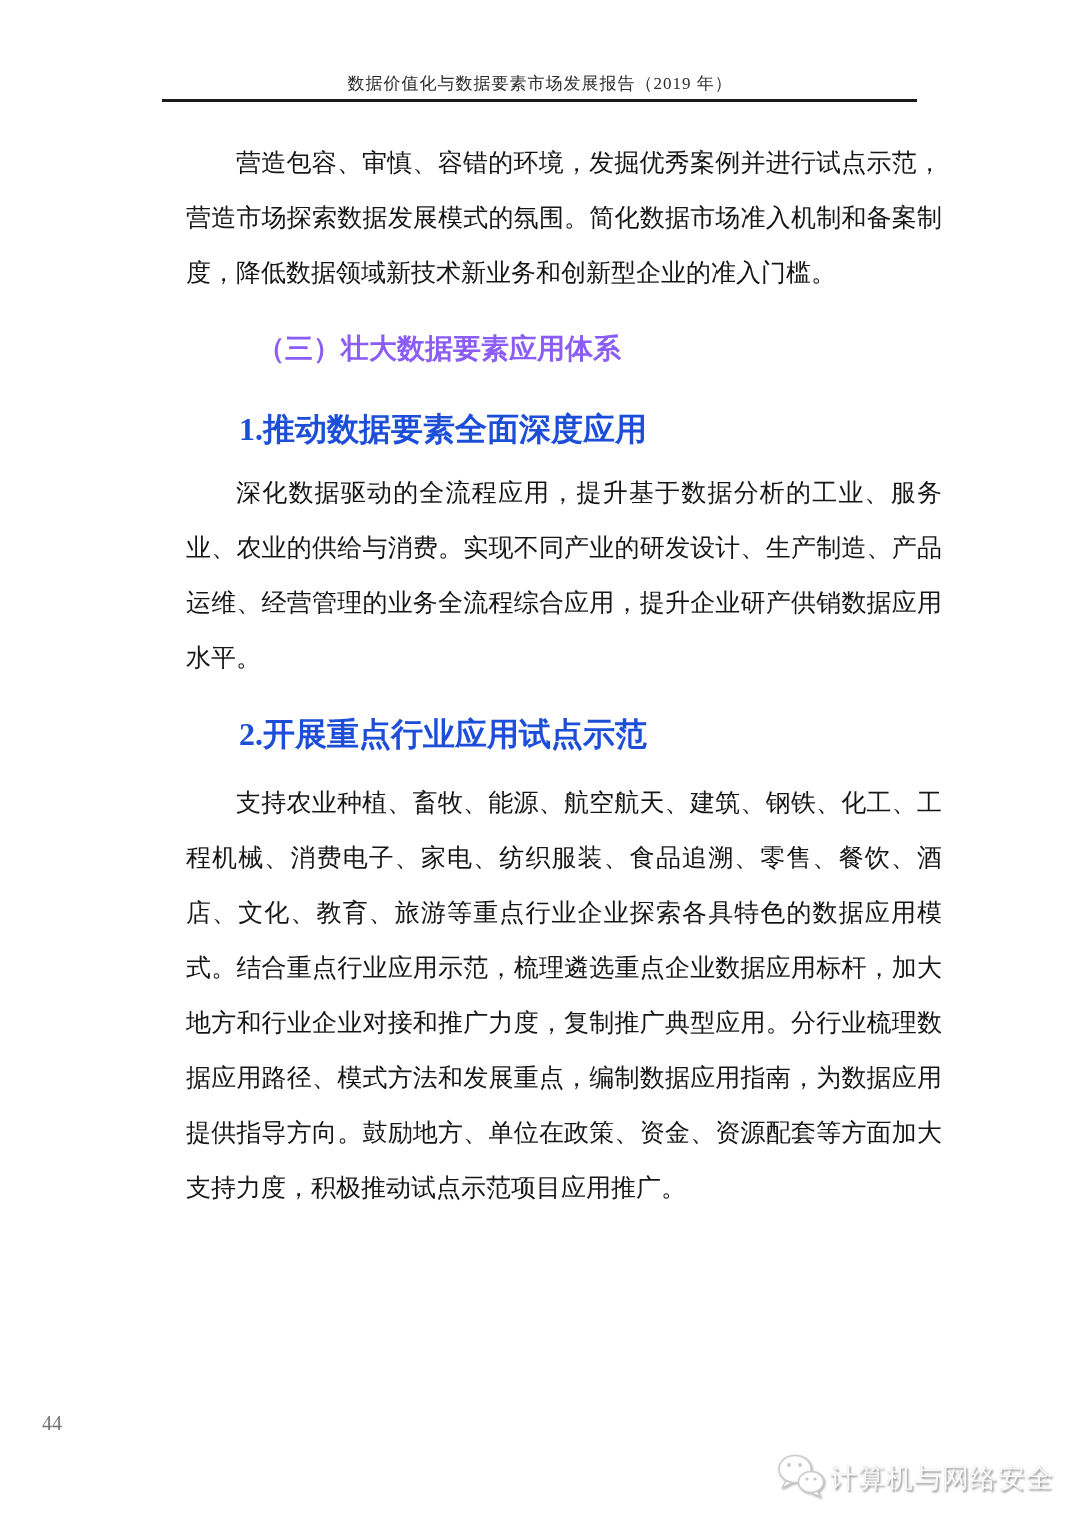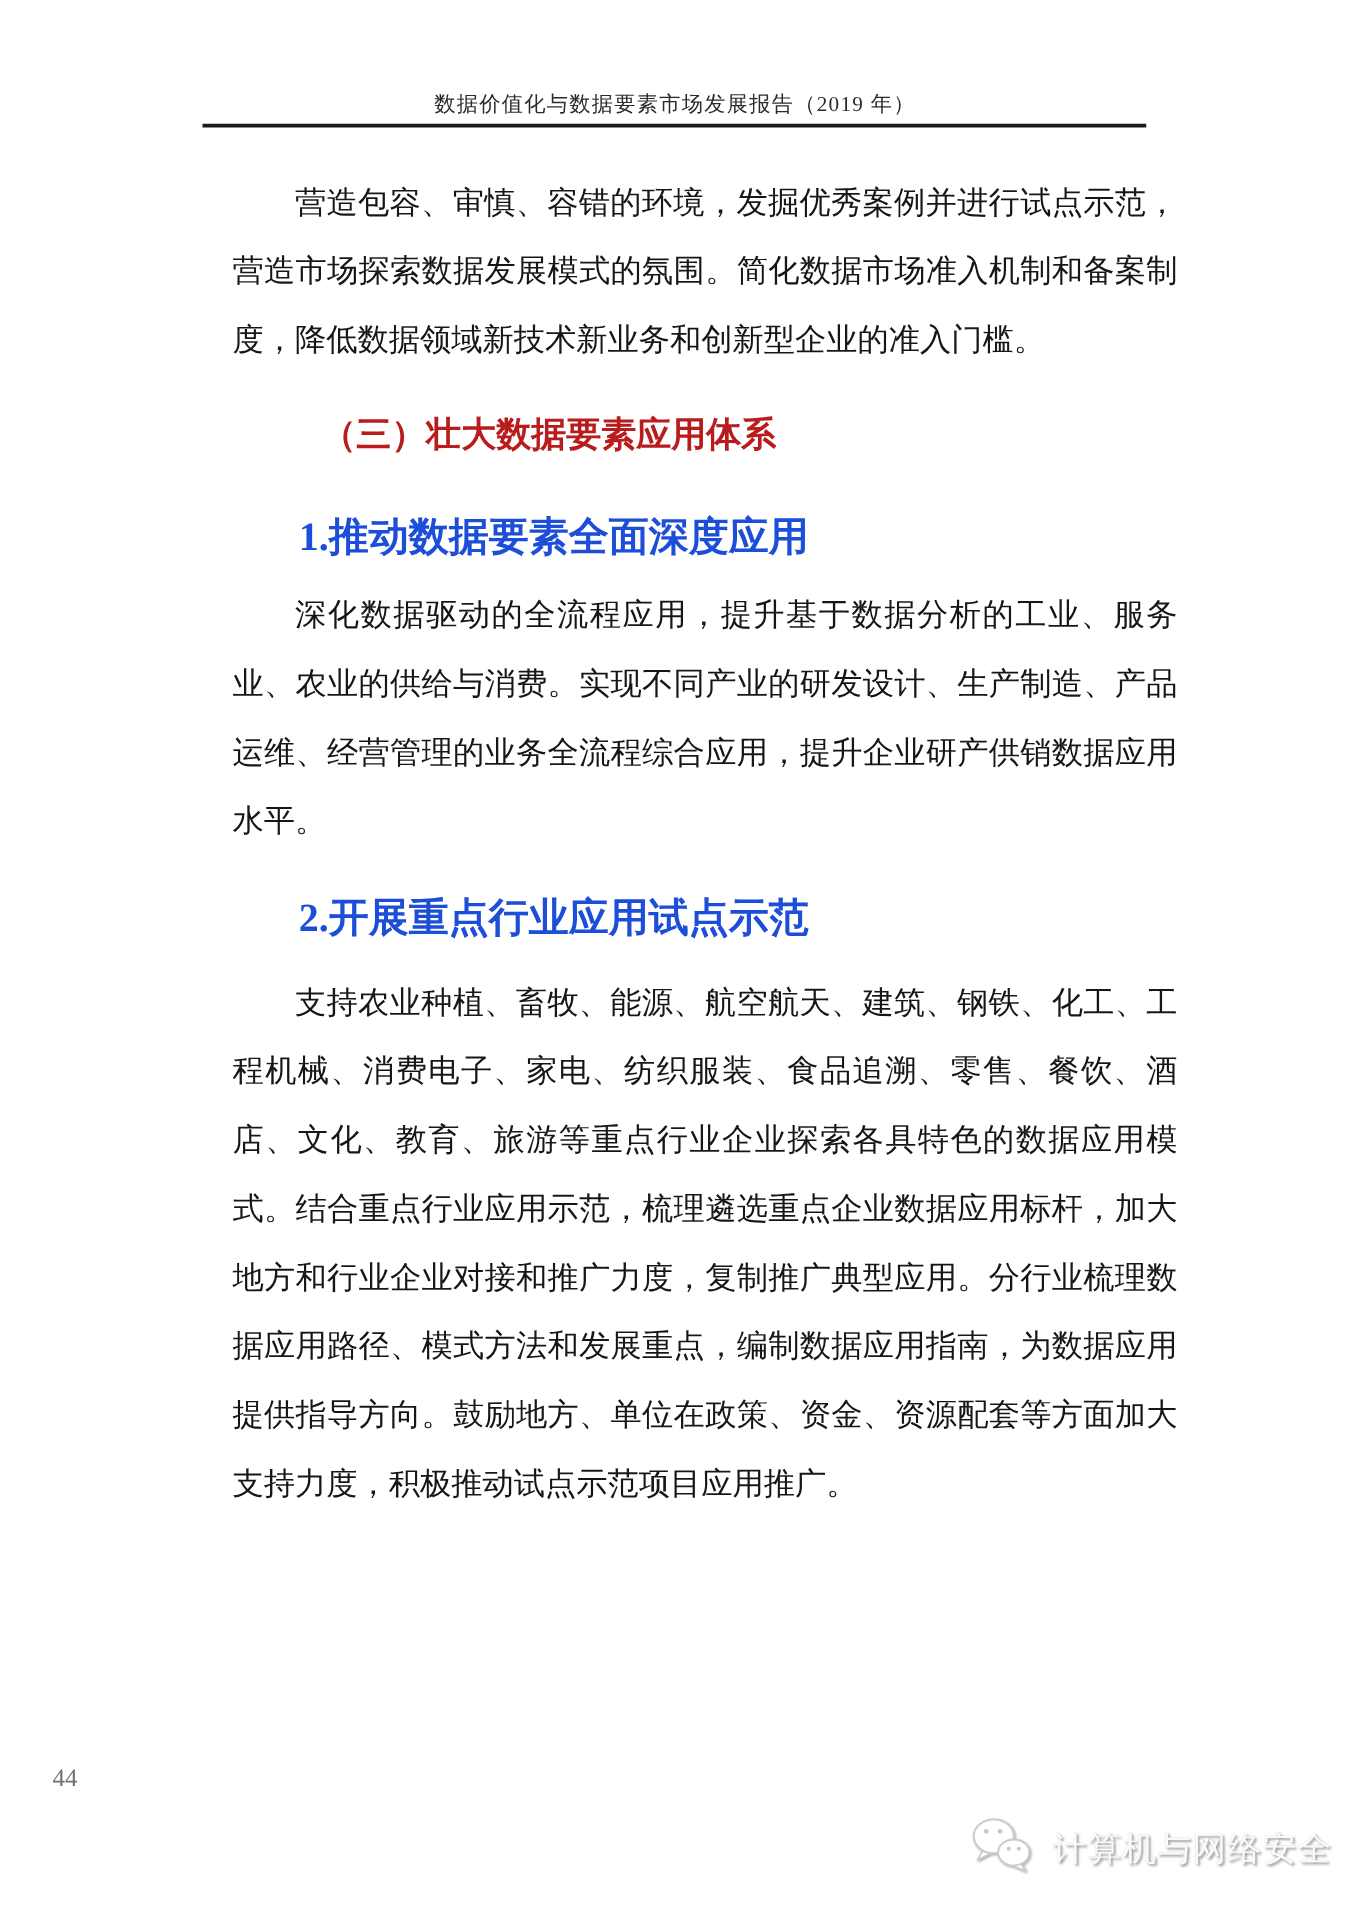--- a/index.html
+++ b/index.html
@@ -47,21 +47,21 @@
     color: #161616;
   }
   #p1 { margin-top: 135px; }
   #p2 { margin-top: 3px; }
   h2.sec {
     margin: 21px 0 0 0;
     font-size: 28px;
     line-height: 56px;
     font-weight: bold;
     text-indent: 71px;
-    color: #b91c1c;
+    color: #8b5cf6;
   }
   h3.sub {
     margin: 0;
     font-size: 32px;
     line-height: 56px;
     font-weight: bold;
     text-indent: 53px;
     color: #1d4ed8;
   }
   #h31 { margin-top: 24px; }
@@ -77,21 +77,21 @@
     font-size: 20px;
     color: #737373;
     padding-left: 42px;
   }
   .watermark {
     position: absolute;
     top: 1452px;
     left: 776px;
     display: flex;
     align-items: center;
-    gap: 16px;
+    gap: 4px;
   }
   .watermark .wm-text {
     font-size: 27px;
     letter-spacing: 1px;
     color: #fbfbfb;
     text-shadow: 1.5px 1.5px 2px #9b9b9b, 0 0 1px #cfcfcf;
     white-space: nowrap;
   }
   .watermark svg { filter: drop-shadow(1.5px 1.5px 1px #ababab); }
 </style>

